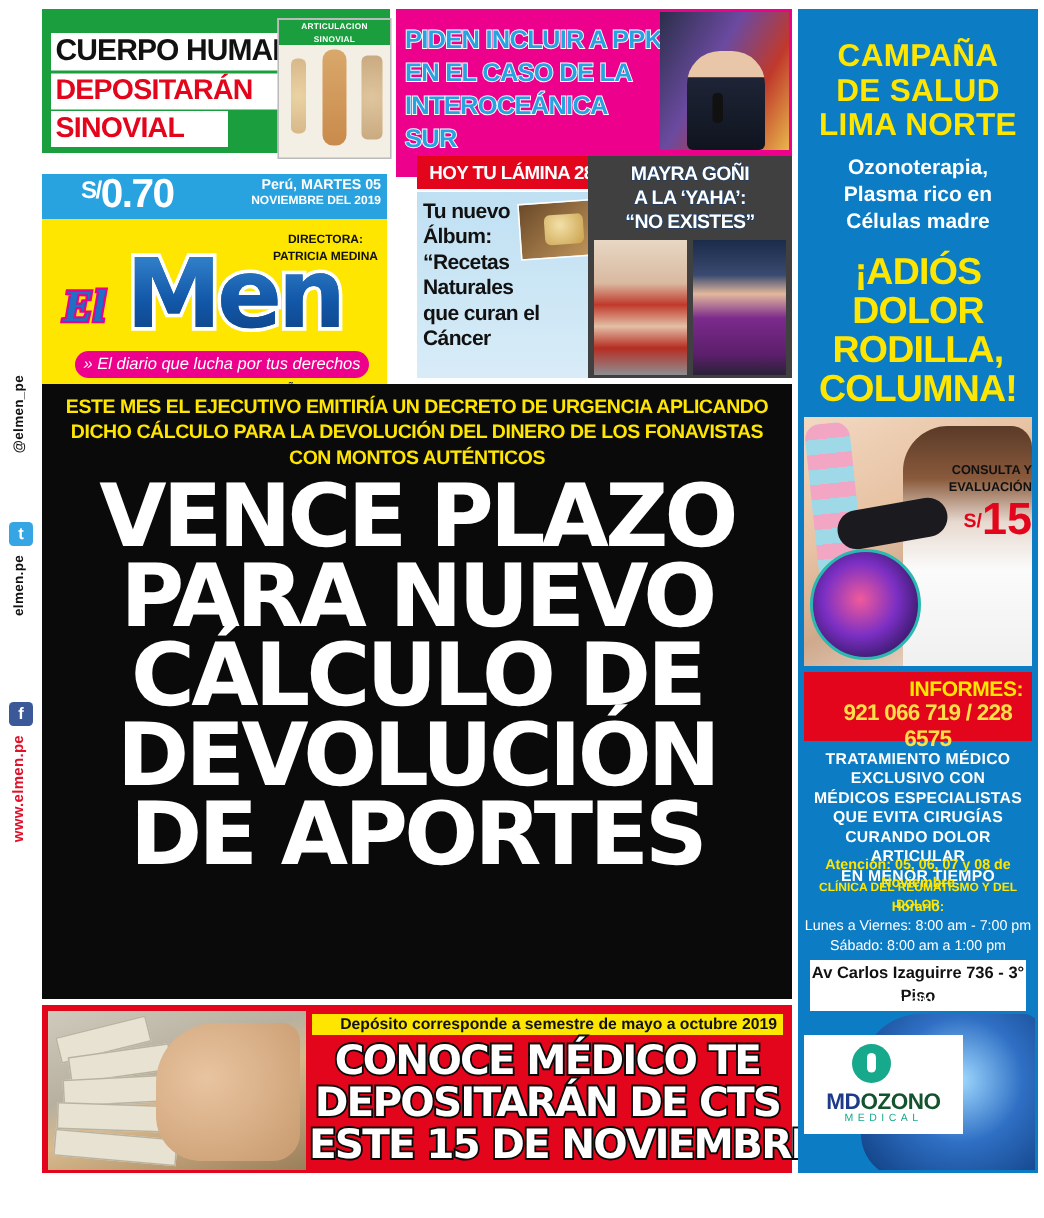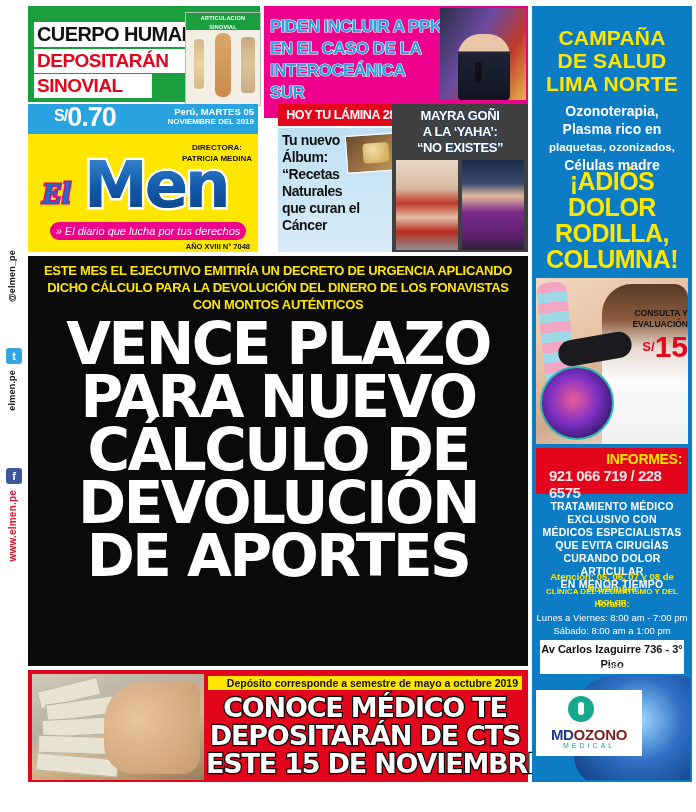--- a/index.html
+++ b/index.html
@@ -47,21 +47,21 @@
            font-weight:bold;line-height:22px;letter-spacing:-.5px;
            -webkit-text-stroke:1.2px #fff;paint-order:stroke fill;}
   .ppk-photo{position:absolute;right:0;top:0;width:86px;height:92px;
              background:linear-gradient(120deg,#2b2f4a 0%,#6b4aa0 40%,#c0392b 70%,#e8b84b 100%);}
   .ppk-man{position:absolute;right:16px;bottom:0;width:52px;height:66px;
            background:linear-gradient(180deg,#e9c6a8 0%,#e9c6a8 26%,#1e2436 27%,#10141f 100%);
            border-radius:22px 22px 4px 4px;}
   .ppk-mic{position:absolute;right:44px;bottom:18px;width:7px;height:20px;background:#111;border-radius:3px;}
 
   
-  .mast{position:absolute;left:28px;top:104px;width:230px;height:148px;}
+  .mast{position:absolute;left:28px;top:116px;width:230px;height:148px;}
   .priceband{position:absolute;left:0;top:0;width:230px;height:30px;background:#29a3e0;}
   .price{position:absolute;left:26px;top:-2px;color:#fff;font-size:27px;font-weight:bold;letter-spacing:-1px;}
   .price small{font-size:16px;vertical-align:top;line-height:28px;}
   .dateline{position:absolute;right:4px;top:2px;text-align:right;color:#fff;font-weight:bold;}
   .dateline .d1{font-size:9.5px;}
   .dateline .d2{font-size:8px;}
   .yellow{position:absolute;left:0;top:30px;width:230px;height:118px;background:#ffe600;}
   .director{position:absolute;right:6px;top:8px;text-align:center;color:#111;font-size:8px;
             font-weight:bold;line-height:11px;}
   .logo{position:absolute;left:4px;top:20px;width:226px;height:62px;}
@@ -162,21 +162,21 @@
   .knee{position:absolute;left:4px;bottom:4px;width:70px;height:70px;border-radius:50%;
         background:radial-gradient(circle at 45% 45%,#f05a9b 0%,#7b2fc4 45%,#0a0a2a 100%);
         border:2px solid #2ab9b0;}
   .consulta{position:absolute;left:58px;top:276px;width:96px;color:#111;text-align:right;margin-top:24px;}
   .consulta .c1{font-size:8.5px;font-weight:bold;line-height:11px;}
   .consulta .c2{font-size:30px;font-weight:bold;color:#e3051b;line-height:30px;margin-top:2px;}
   .consulta .c2 small{font-size:13px;vertical-align:top;}
   .informes{position:absolute;left:2px;top:440px;width:152px;height:46px;background:#e3051b;}
   .informes .i1{color:#ffe600;font-size:14px;font-weight:bold;text-align:right;
                 padding:3px 6px 0 0;letter-spacing:-.3px;}
-  .informes .i2{color:#e5e5e5;font-size:15px;font-weight:bold;text-align:left;letter-spacing:-.5px;padding-left:13px;}
+  .informes .i2{color:#fde047;font-size:15px;font-weight:bold;text-align:center;letter-spacing:-.5px;padding-left:13px;}
   .ad-t4{position:absolute;left:2px;top:492px;width:152px;color:#fff;font-size:10.5px;
          font-weight:bold;text-align:center;line-height:13px;letter-spacing:.2px;}
   .ad-t5{position:absolute;left:2px;top:563px;width:152px;color:#ffe600;font-size:9.5px;
          font-weight:bold;text-align:center;line-height:12px;}
   .ad-t6{position:absolute;left:2px;top:578px;width:152px;color:#ffe600;font-size:8px;
          font-weight:bold;text-align:center;line-height:11px;}
   .ad-t7{position:absolute;left:2px;top:590px;width:152px;color:#ffe600;font-size:9px;
          font-weight:bold;text-align:center;line-height:12px;}
   .ad-t8{position:absolute;left:2px;top:603px;width:152px;color:#fff;font-size:9.5px;
          text-align:center;line-height:13px;}
@@ -187,21 +187,21 @@
   .ad-body{position:absolute;right:-4px;top:668px;width:120px;height:110px;
            background:radial-gradient(ellipse at 55% 40%,#9fd9ff 0%,#2f6fc4 45%,#0c3a7a 100%);
            border-radius:40px 12px 8px 30px;}
   .logobox{position:absolute;left:2px;bottom:24px;width:106px;height:66px;background:#fff;}
   .mdo-ic{position:absolute;left:32px;top:6px;width:26px;height:26px;border-radius:50%;
           background:#17a98c;}
   .mdo-ic::after{content:"";position:absolute;left:10px;top:6px;width:6px;height:13px;
           background:#fff;border-radius:3px;}
   .mdo-t{position:absolute;left:0;top:36px;width:106px;text-align:center;font-size:15px;
          font-weight:bold;color:#1e3a8a;letter-spacing:-.3px;}
-  .mdo-t em{font-style:normal;color:#7f1d1d;}
+  .mdo-t em{font-style:normal;color:#14532d;}
   .mdo-s{position:absolute;left:0;top:52px;width:106px;text-align:center;font-size:7px;
          color:#17a98c;letter-spacing:3px;}
 </style>
 </head>
 <body>
 
 <div class="page">
 
   <div class="rail">
     <div class="rail-inner">
@@ -329,21 +329,20 @@
 
   <div class="ad">
     <div class="ad-t1">
       <div>CAMPAÑA</div>
       <div>DE SALUD</div>
       <div>LIMA NORTE</div>
     </div>
     <div class="ad-t2">
       <div>Ozonoterapia,</div>
       <div>Plasma rico en</div>
-      <div class="sm">plaquetas, ozonizados,</div>
       <div>Células madre</div>
     </div>
     <div class="ad-t3">
       <div>¡ADIÓS</div>
       <div>DOLOR</div>
       <div>RODILLA,</div>
       <div>COLUMNA!</div>
     </div>
 
     <div class="ad-photo">

